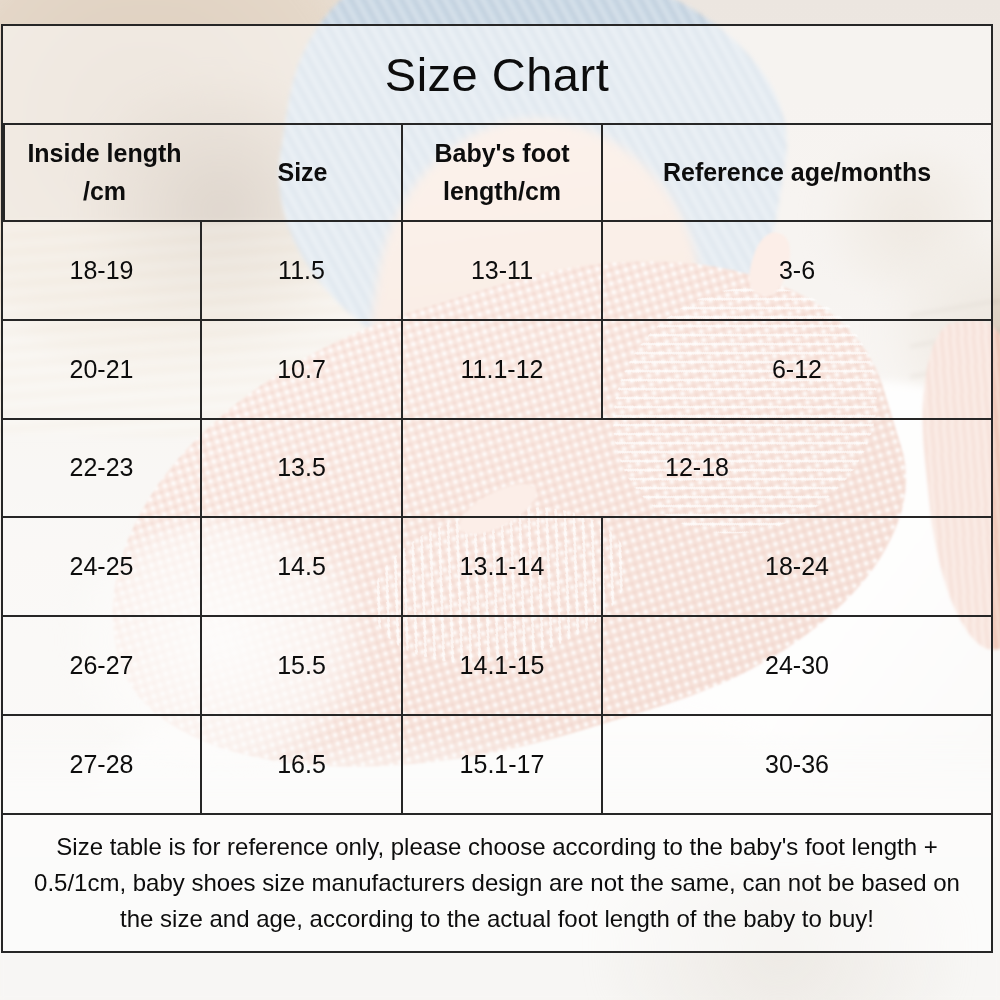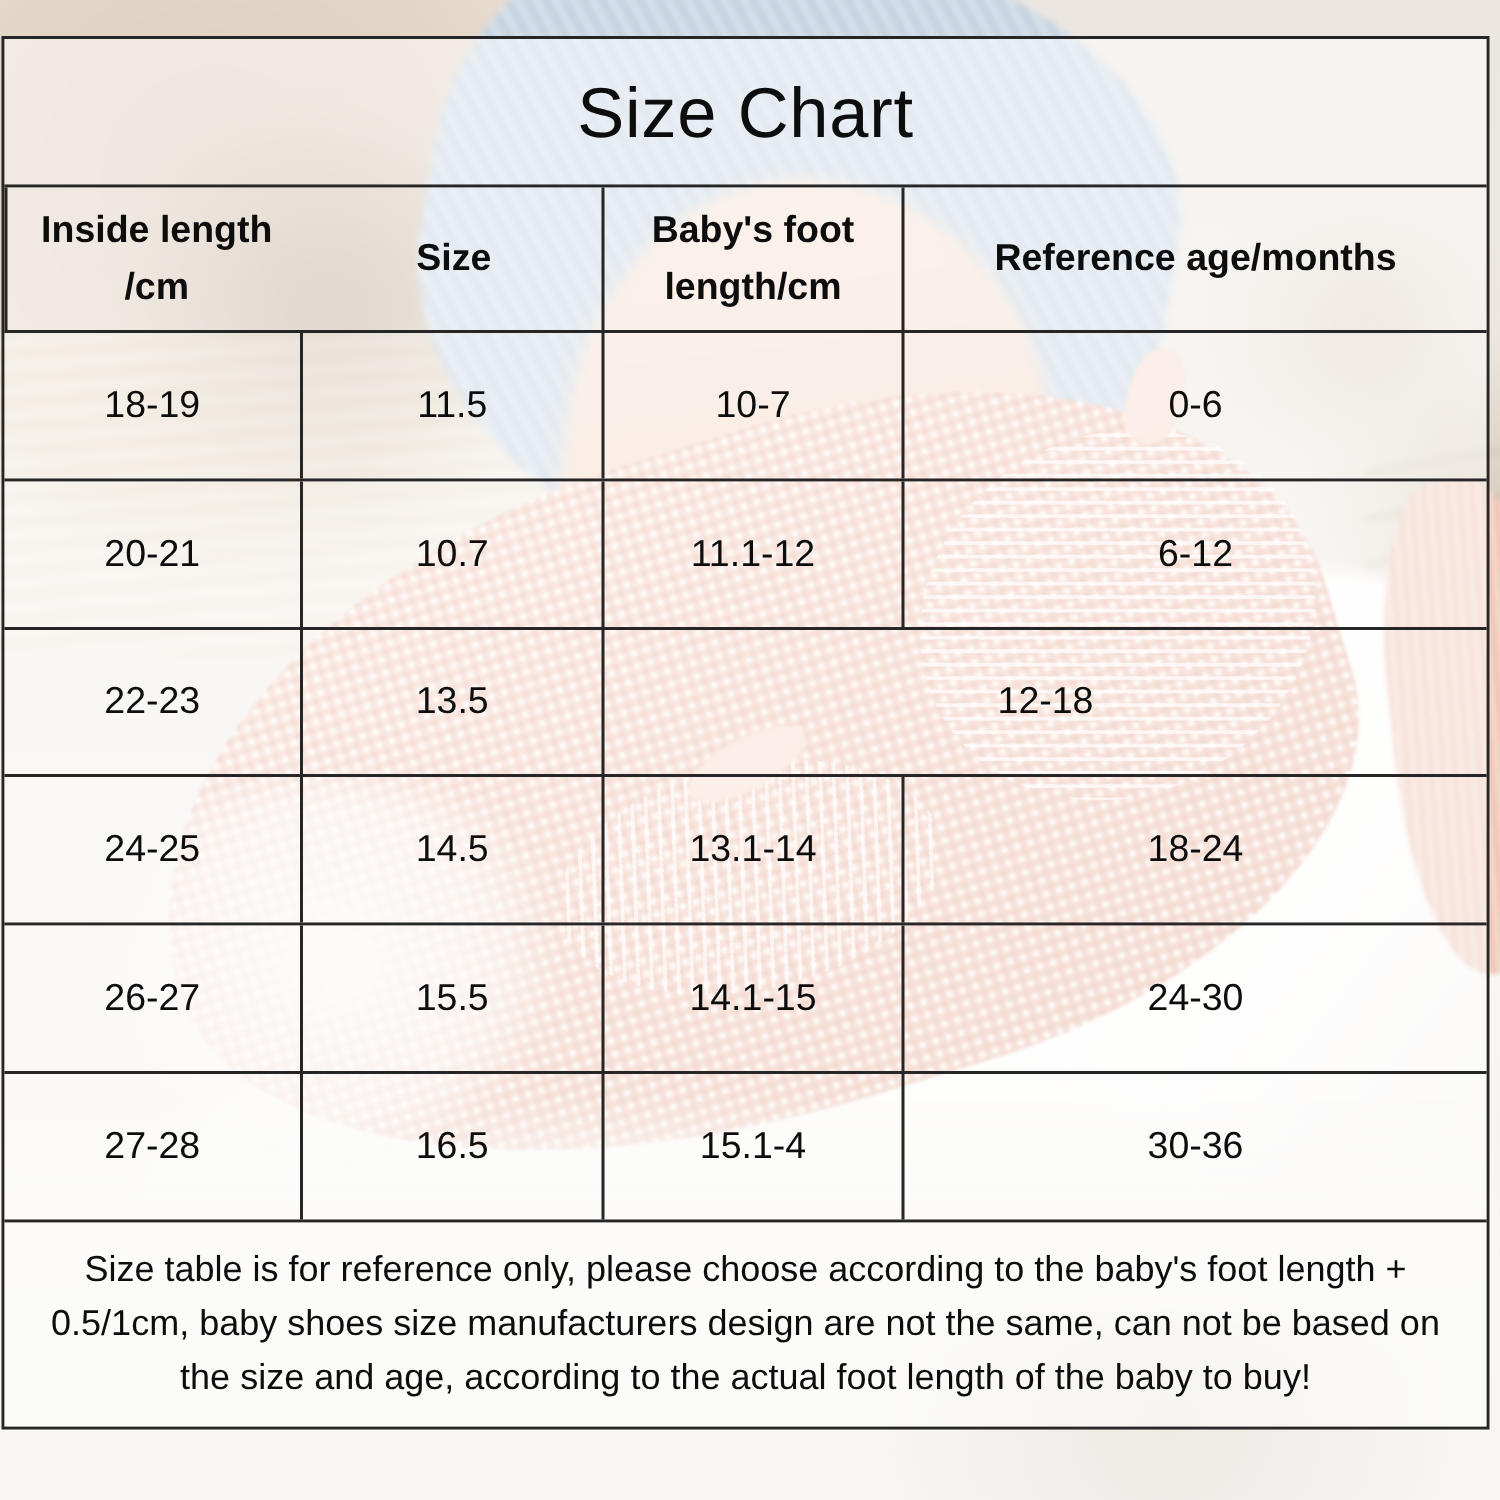--- a/index.html
+++ b/index.html
@@ -126,22 +126,22 @@
     <div class="row header-row">
       <div class="cell c2">Inside length /cm</div>
       <div class="cell c1">Size</div>
       <div class="cell c3">Baby's foot length/cm</div>
       <div class="cell c4">Reference age/months</div>
     </div>
 
     <div class="row data-row">
       <div class="cell c1">18-19</div>
       <div class="cell c2">11.5</div>
-      <div class="cell c3">10-7</div>
-      <div class="cell c4">0-6</div>
+      <div class="cell c3">13-11</div>
+      <div class="cell c4">3-6</div>
     </div>
 
     <div class="row data-row">
       <div class="cell c1">20-21</div>
       <div class="cell c2">10.7</div>
       <div class="cell c3">11.1-12</div>
       <div class="cell c4">6-12</div>
     </div>
 
     <div class="row data-row">
@@ -160,21 +160,21 @@
     <div class="row data-row">
       <div class="cell c1">26-27</div>
       <div class="cell c2">15.5</div>
       <div class="cell c3">14.1-15</div>
       <div class="cell c4">24-30</div>
     </div>
 
     <div class="row data-row">
       <div class="cell c1">27-28</div>
       <div class="cell c2">16.5</div>
-      <div class="cell c3">15.1-4</div>
+      <div class="cell c3">15.1-17</div>
       <div class="cell c4">30-36</div>
     </div>
 
     <div class="row note-row">
       <div class="cell">Size table is for reference only, please choose according to the baby's foot length + 0.5/1cm, baby shoes size manufacturers design are not the same, can not be based on the size and age, according to the actual foot length of the baby to buy!</div>
     </div>
 
   </div>
 </div>
 

